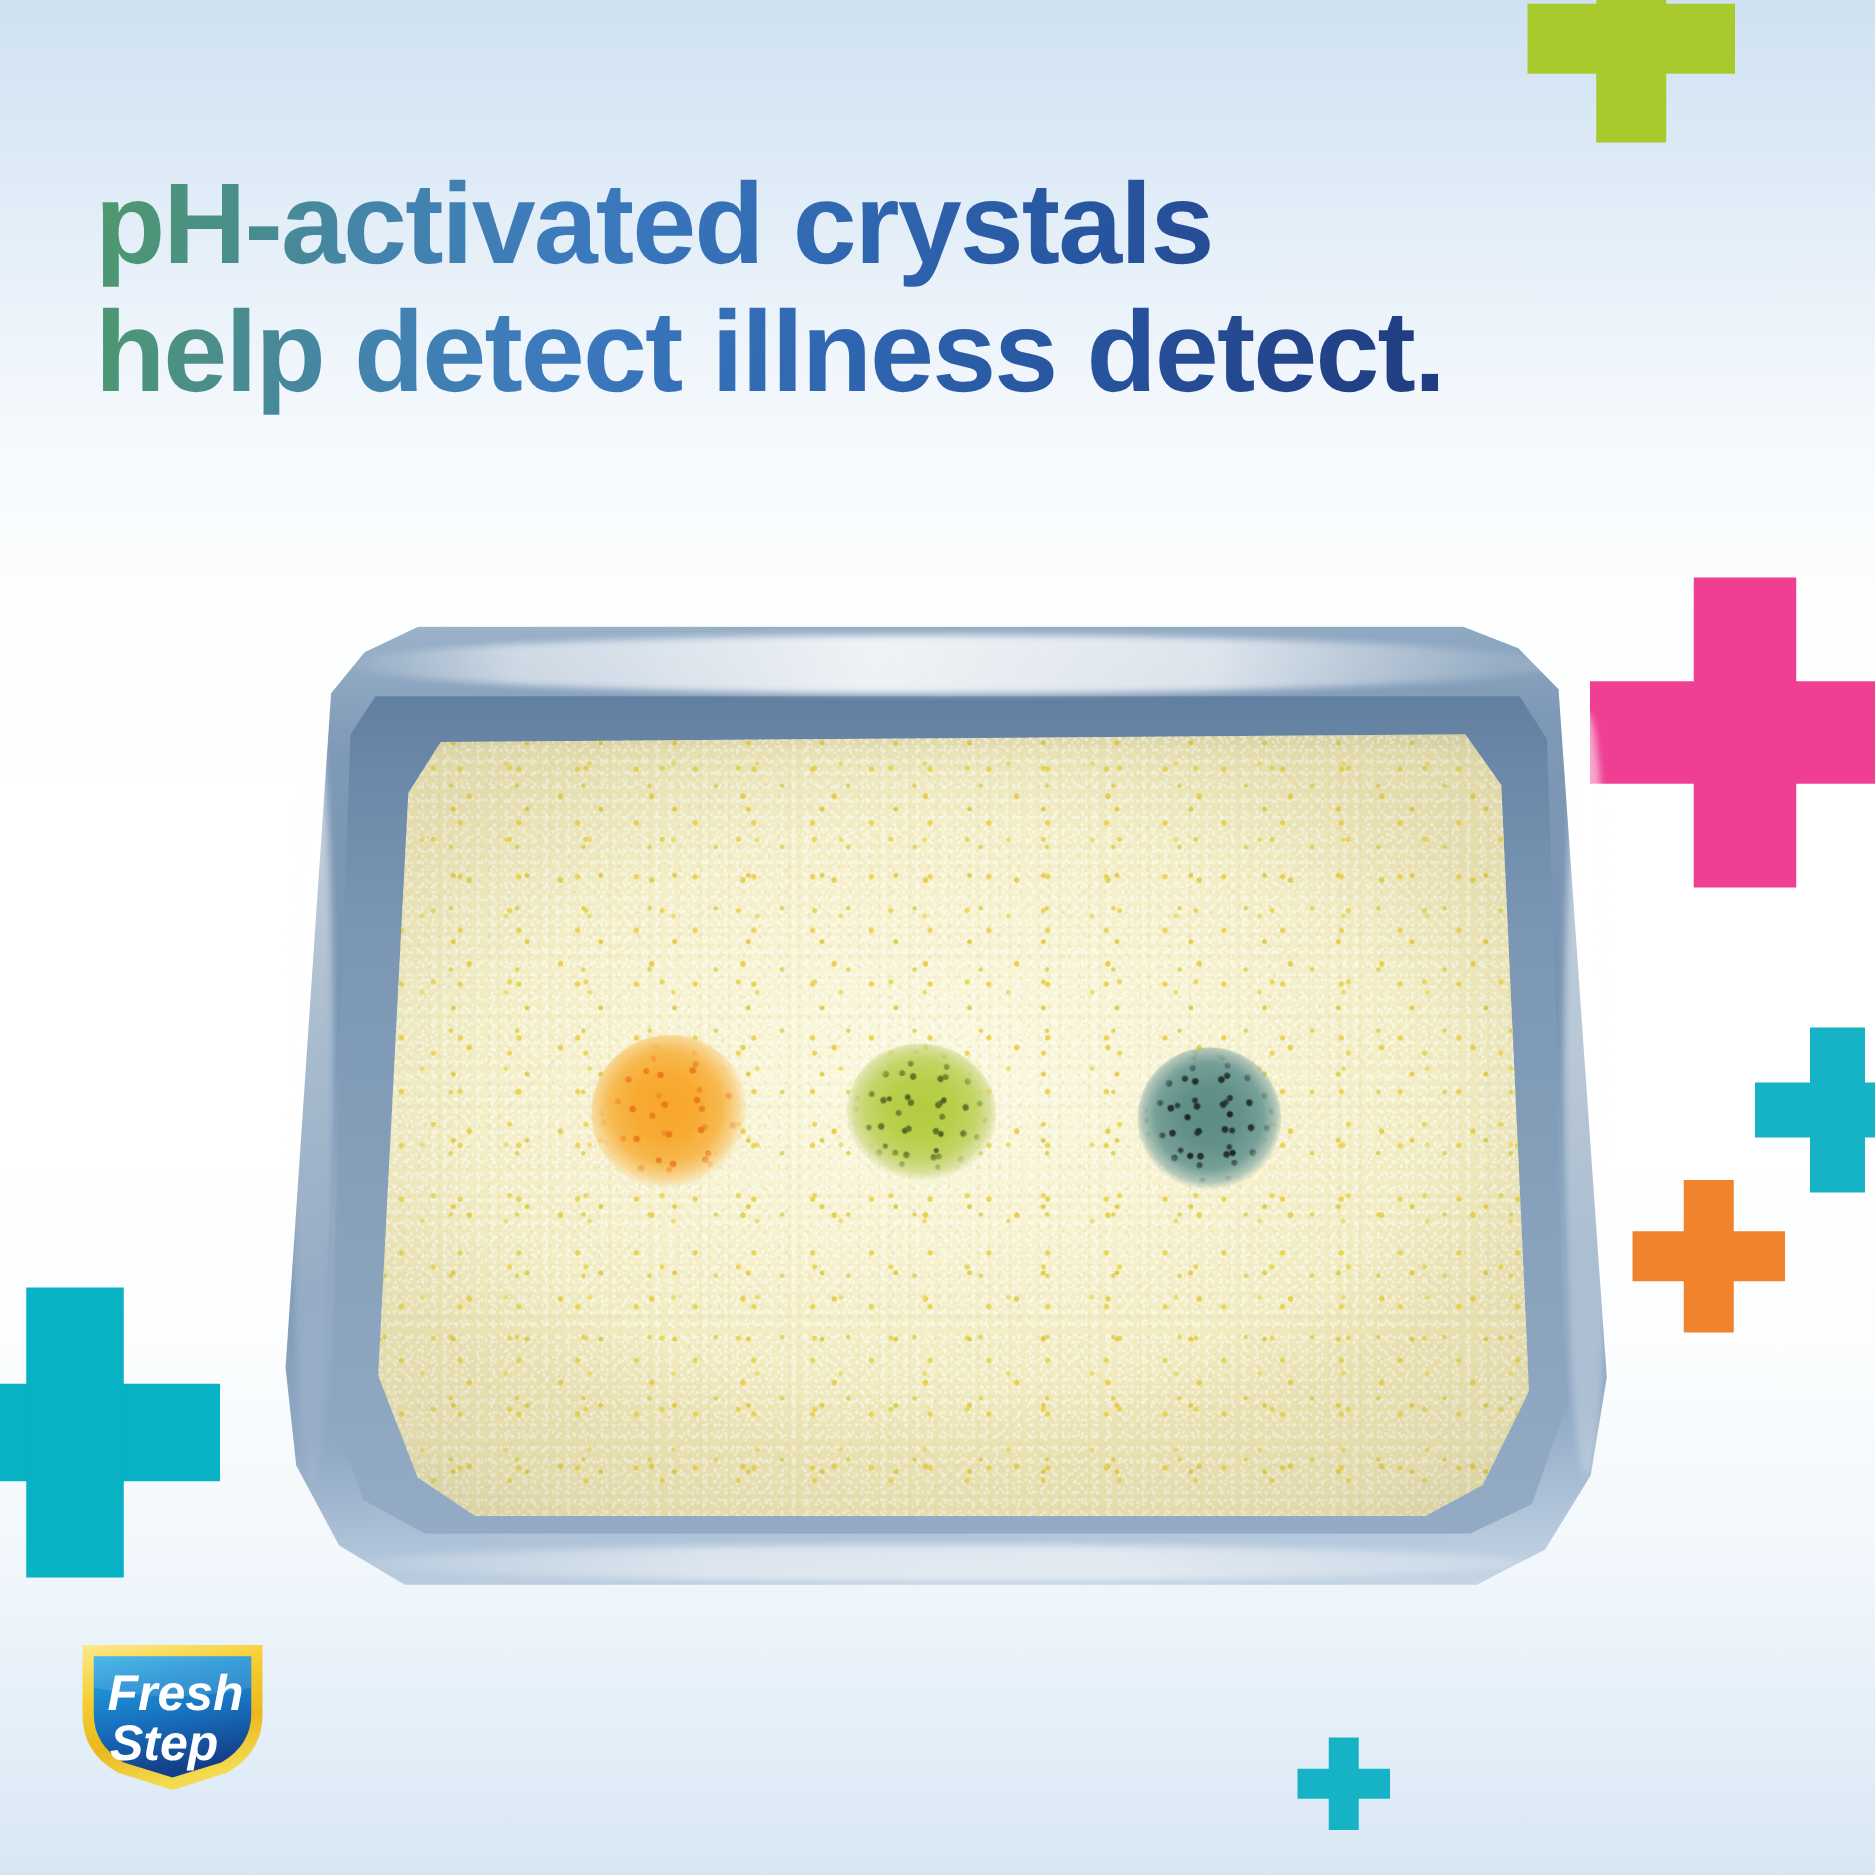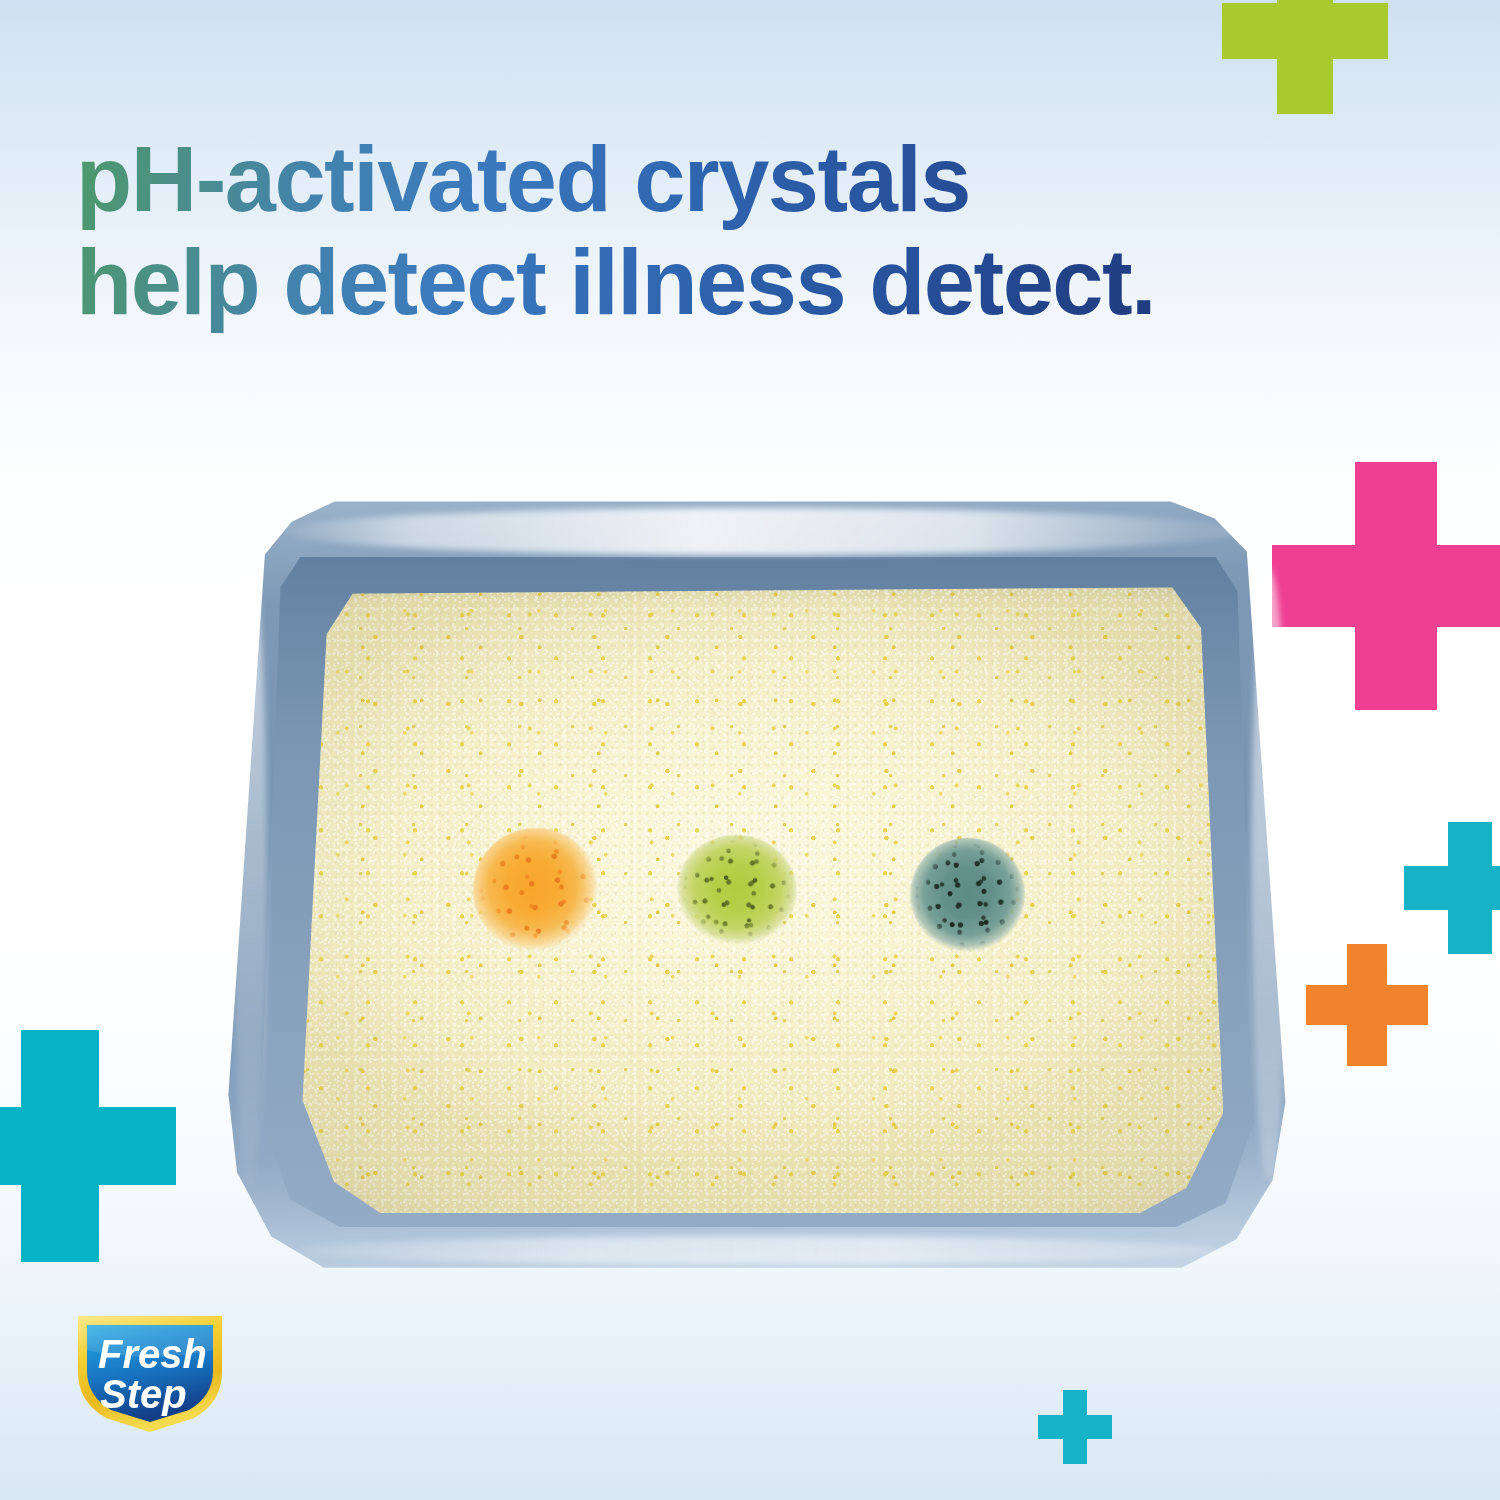--- a/index.html
+++ b/index.html
@@ -334,21 +334,21 @@
     background-size: 21px 20px, 28px 26px, 34px 31px, 39px 36px;
     opacity: 0.92;
     border-radius: 50%;
     mask-image: radial-gradient(ellipse 50% 50% at 50% 50%, #000 60%, transparent 92%);
     -webkit-mask-image: radial-gradient(ellipse 50% 50% at 50% 50%, #000 60%, transparent 92%);
   }
 
   
   #brand-logo {
     position: absolute;
-    left: 72px;
+    left: 60px;
     top: 1306px;
     width: 156px;
     height: 130px;
   }
   #brand-logo svg { display: block; width: 100%; height: 100%; }
 </style>
 </head>
 <body>
 
 <div id="stage">

